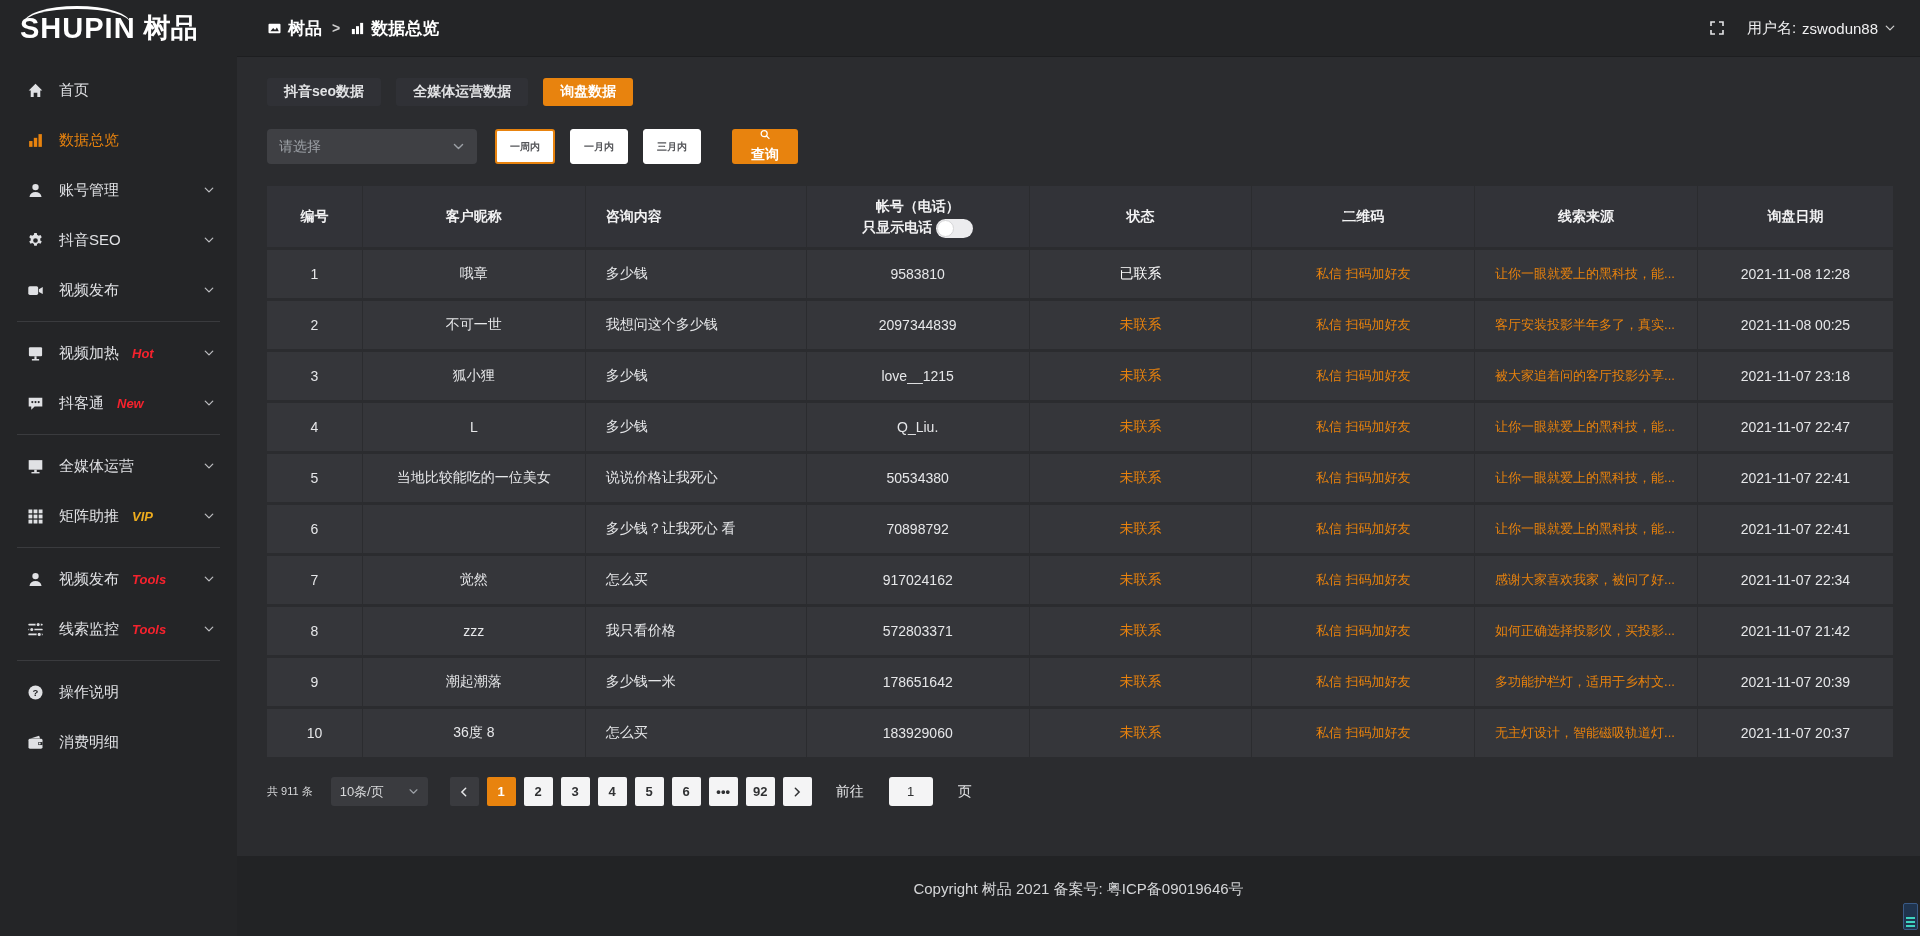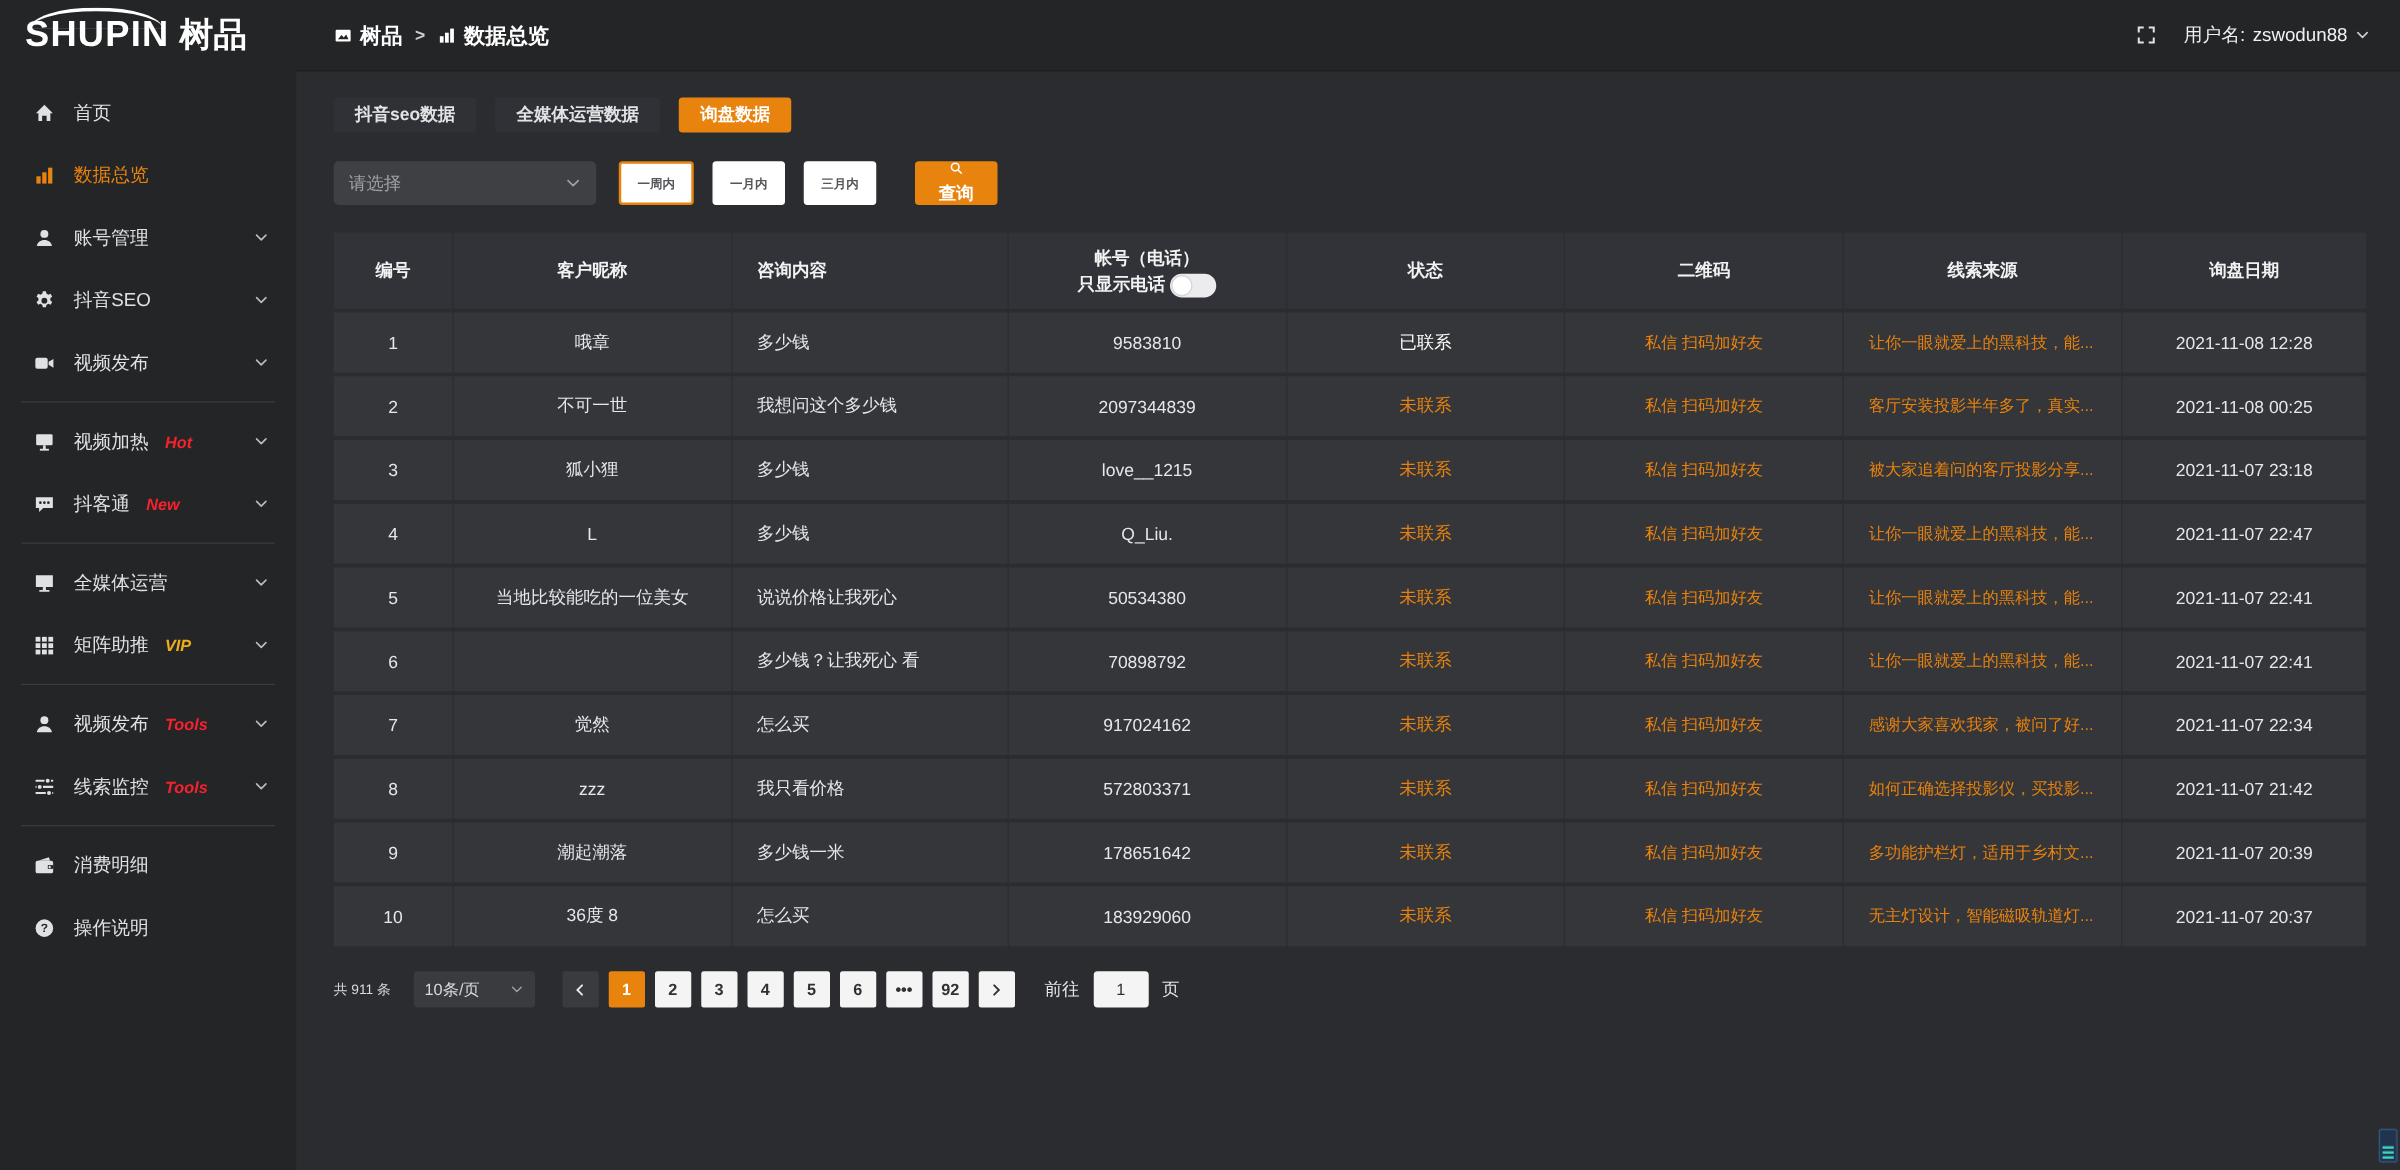--- a/index.html
+++ b/index.html
@@ -87,21 +87,21 @@
   .pg-total { font-size:11px; color:#d8d9db; margin-right:10px; }
   .page-size { width:97px; height:29px; background:#3a3b3f; border-radius:3px; display:flex; align-items:center;
     padding:0 9px; font-size:13px; color:#d8d9db; cursor:pointer; margin-right:14px; }
   .page-size svg { width:11px; height:11px; margin-left:auto; color:#9ca0a6; }
   .pg { min-width:29px; height:29px; border:none; border-radius:2px; font-size:13px; font-weight:bold;
     cursor:pointer; font-family:inherit; display:flex; align-items:center; justify-content:center; padding:0 6px; }
   .pg.dark { background:#3a3b3f; color:#e6e7e9; }
   .pg.light { background:#f4f4f5; color:#303133; }
   .pg.active { background:#e8830e; color:#fff; }
   .pg svg { width:12px; height:12px; }
-  .jump { display:flex; align-items:center; gap:11px; margin-left:16px; font-size:14px; color:#e3e4e6; }
+  .jump { display:flex; align-items:center; gap:25px; margin-left:16px; font-size:14px; color:#e3e4e6; }
   .jump-input { width:44px; height:29px; background:#f4f4f5; border:none; border-radius:3px; text-align:center;
     font-size:13px; color:#303133; font-family:inherit; }
 
   
   .footer { height:80px; background:#222325; flex-shrink:0; display:flex; justify-content:center; padding-top:24px;
     font-size:15px; color:#d5d6d8; }
 
   
   .float-widget { position:fixed; right:2px; bottom:6px; width:15px; height:27px; background:#20344e;
     border:1px solid #3a5a86; border-radius:2px; display:flex; flex-direction:column; justify-content:flex-end; gap:2px; padding:2px; }
@@ -363,32 +363,32 @@
         <span class="si-chevron">
             <svg>
               <use href="#i-chevron"></use>
             </svg>
           </span>
       </div>
       <div class="side-divider"></div>
       <div class="side-item">
         <span class="si-icon">
             <svg>
+              <use href="#i-help"></use>
+            </svg>
+          </span>
+        <span class="si-label">操作说明</span>
+      </div>
+      <div class="side-item">
+        <span class="si-icon">
+            <svg>
               <use href="#i-wallet"></use>
             </svg>
           </span>
         <span class="si-label">消费明细</span>
-      </div>
-      <div class="side-item">
-        <span class="si-icon">
-            <svg>
-              <use href="#i-help"></use>
-            </svg>
-          </span>
-        <span class="si-label">操作说明</span>
       </div>
     </nav>
   </aside>
 
   <div class="right">
 
     <header class="topbar">
       <div class="crumbs">
         <span class="crumb">
           <svg>
@@ -611,20 +611,23 @@
           </button>
         <span class="jump">
           <span>前往</span>
           <input class="jump-input" value="1" style="">
           <span>页</span>
         </span>
       </div>
 
     </main>
 
+    <footer class="footer">
+      <span>Copyright 树品 2021 备案号: 粤ICP备09019646号</span>
+    </footer>
   </div>
 </div>
 
 <div class="float-widget">
     <i></i>
     <i></i>
     <i></i>
   </div>
 
 </body></html>

